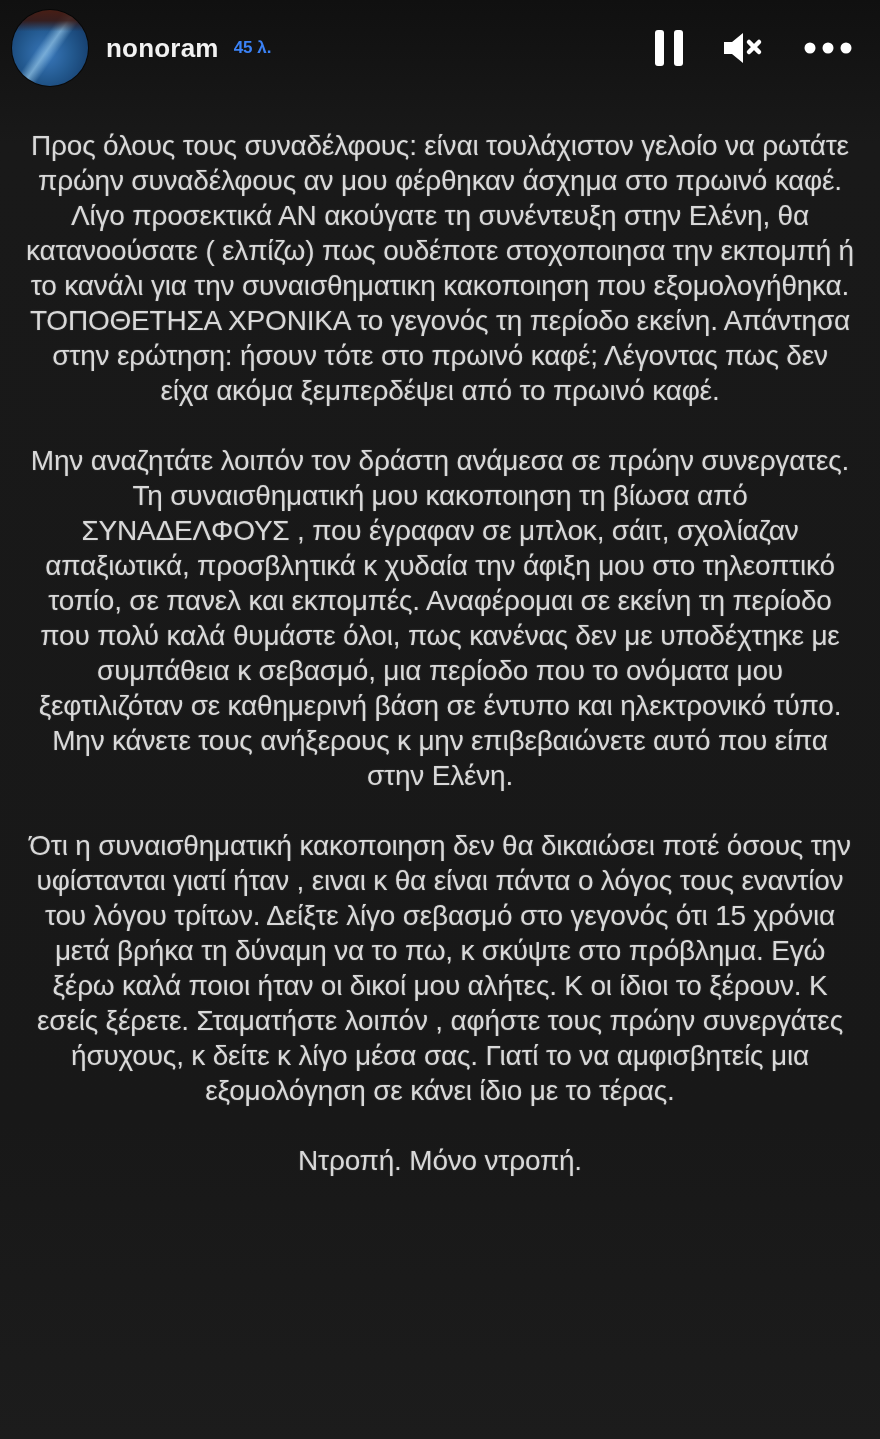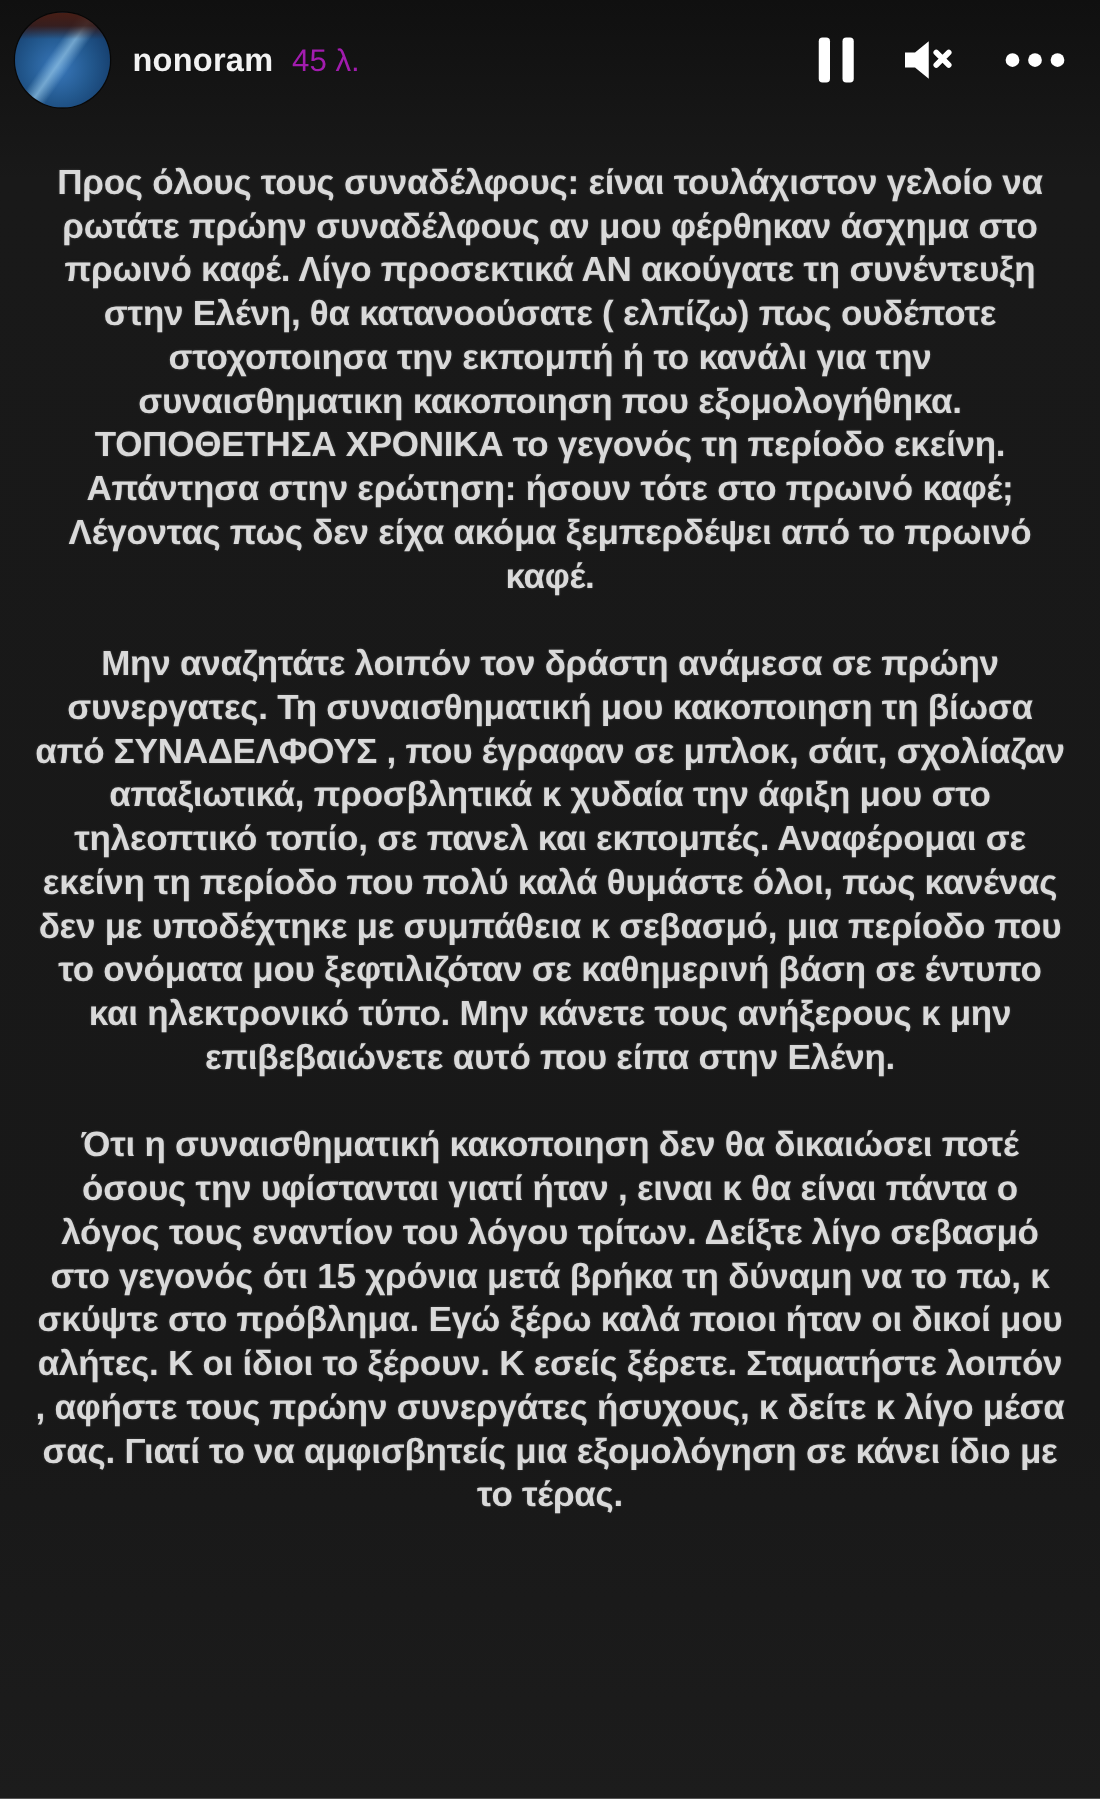--- a/index.html
+++ b/index.html
@@ -28,35 +28,35 @@
     flex: 0 0 auto;
     background:
       linear-gradient(180deg, rgba(74,28,16,0.95) 0%, rgba(58,22,14,0.85) 14%, rgba(58,22,14,0) 28%),
       linear-gradient(125deg, rgba(0,0,0,0) 40%, rgba(140,190,225,0.75) 49%, rgba(0,0,0,0) 58%),
       radial-gradient(circle at 45% 58%, #3a79bd 0%, #23598f 42%, #163f6e 74%, #0d2a4e 100%);
     box-shadow: 0 0 0 1px rgba(0,0,0,0.6);
     cursor: pointer;
   }
   .user-meta {
     display: flex;
-    align-items: flex-end;
+    align-items: center;
     margin-left: 18px;
     gap: 15px;
   }
   .username {
     color: #f2f2f2;
     font-size: 26px;
     font-weight: 700;
     letter-spacing: 0.2px;
     cursor: pointer;
   }
   .timestamp {
-    color: #a21caf;
-    font-size: 25px;
-    font-weight: 400;
+    color: #3b82f6;
+    font-size: 17px;
+    font-weight: 700;
   }
   .header-actions {
     margin-left: auto;
     display: flex;
     align-items: center;
     gap: 30px;
   }
   .icon-btn {
     background: none;
     border: none;
@@ -73,21 +73,21 @@
     position: absolute;
     top: 128px;
     left: 0; right: 0;
     padding: 0 26px;
     text-align: center;
   }
   .story-paragraph {
     color: #d9d9d9;
     font-size: 28px;
     line-height: 35px;
-    font-weight: 700;
+    font-weight: 400;
     letter-spacing: -0.2px;
     margin-bottom: 35px;
     text-shadow: 0 0 2px rgba(220,220,220,0.25);
   }
   .story-paragraph:last-child { margin-bottom: 0; }
 </style>
 </head>
 <body>
 
 <header class="story-header">
@@ -118,13 +118,14 @@
         <circle cx="42" cy="6" r="5.5" fill="#ffffff"></circle>
       </svg>
     </button>
   </div>
 </header>
 
 <main class="story-body">
   <p class="story-paragraph">Προς όλους τους συναδέλφους: είναι τουλάχιστον γελοίο να ρωτάτε πρώην συναδέλφους αν μου φέρθηκαν άσχημα στο πρωινό καφέ. Λίγο προσεκτικά ΑΝ ακούγατε τη συνέντευξη στην Ελένη, θα κατανοούσατε ( ελπίζω) πως ουδέποτε στοχοποιησα την εκπομπή ή το κανάλι για την συναισθηματικη κακοποιηση που εξομολογήθηκα. ΤΟΠΟΘΕΤΗΣΑ ΧΡΟΝΙΚΑ το γεγονός τη περίοδο εκείνη.  Απάντησα στην ερώτηση: ήσουν τότε στο πρωινό καφέ; Λέγοντας πως δεν είχα ακόμα ξεμπερδέψει από το πρωινό καφέ.</p>
   <p class="story-paragraph">Μην αναζητάτε λοιπόν τον δράστη ανάμεσα σε πρώην συνεργατες. Τη συναισθηματική μου κακοποιηση τη βίωσα από ΣΥΝΑΔΕΛΦΟΥΣ , που έγραφαν σε μπλοκ, σάιτ, σχολίαζαν απαξιωτικά, προσβλητικά κ χυδαία την άφιξη μου στο τηλεοπτικό τοπίο, σε πανελ και εκπομπές. Αναφέρομαι σε εκείνη τη περίοδο που πολύ καλά θυμάστε όλοι, πως κανένας δεν με υποδέχτηκε με συμπάθεια κ σεβασμό, μια περίοδο που το ονόματα μου ξεφτιλιζόταν σε καθημερινή βάση σε έντυπο και ηλεκτρονικό τύπο. Μην κάνετε τους ανήξερους  κ μην επιβεβαιώνετε αυτό που είπα στην Ελένη.</p>
   <p class="story-paragraph">Ότι η συναισθηματική κακοποιηση δεν θα δικαιώσει ποτέ όσους την υφίστανται γιατί ήταν , ειναι κ θα είναι πάντα ο λόγος τους εναντίον του λόγου τρίτων. Δείξτε λίγο σεβασμό στο γεγονός ότι 15 χρόνια μετά βρήκα τη δύναμη να το πω, κ σκύψτε στο πρόβλημα. Εγώ ξέρω καλά ποιοι ήταν οι δικοί μου αλήτες. Κ οι ίδιοι το ξέρουν. Κ εσείς ξέρετε. Σταματήστε λοιπόν , αφήστε τους πρώην συνεργάτες ήσυχους, κ δείτε κ λίγο μέσα σας. Γιατί το να αμφισβητείς μια εξομολόγηση σε κάνει ίδιο με το τέρας.</p>
+  <p class="story-paragraph">Ντροπή. Μόνο ντροπή.</p>
 </main>
 
 </body></html>

